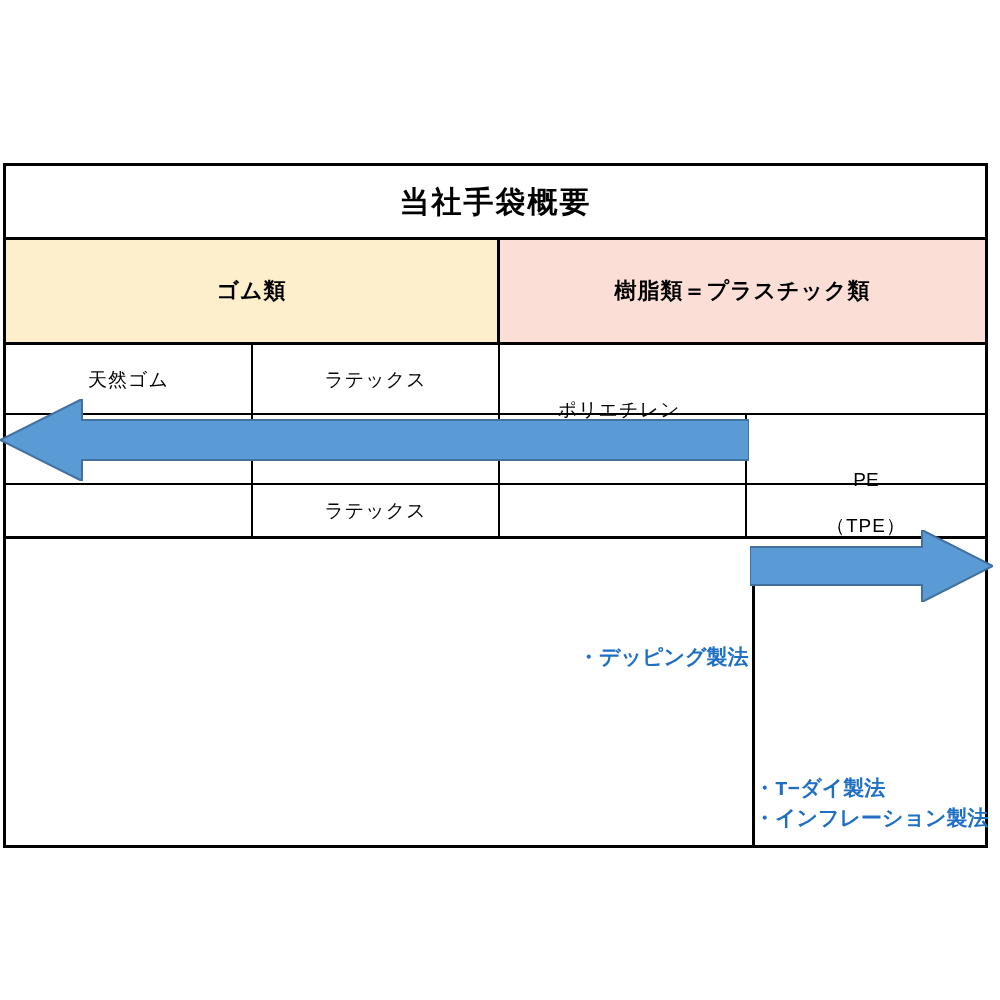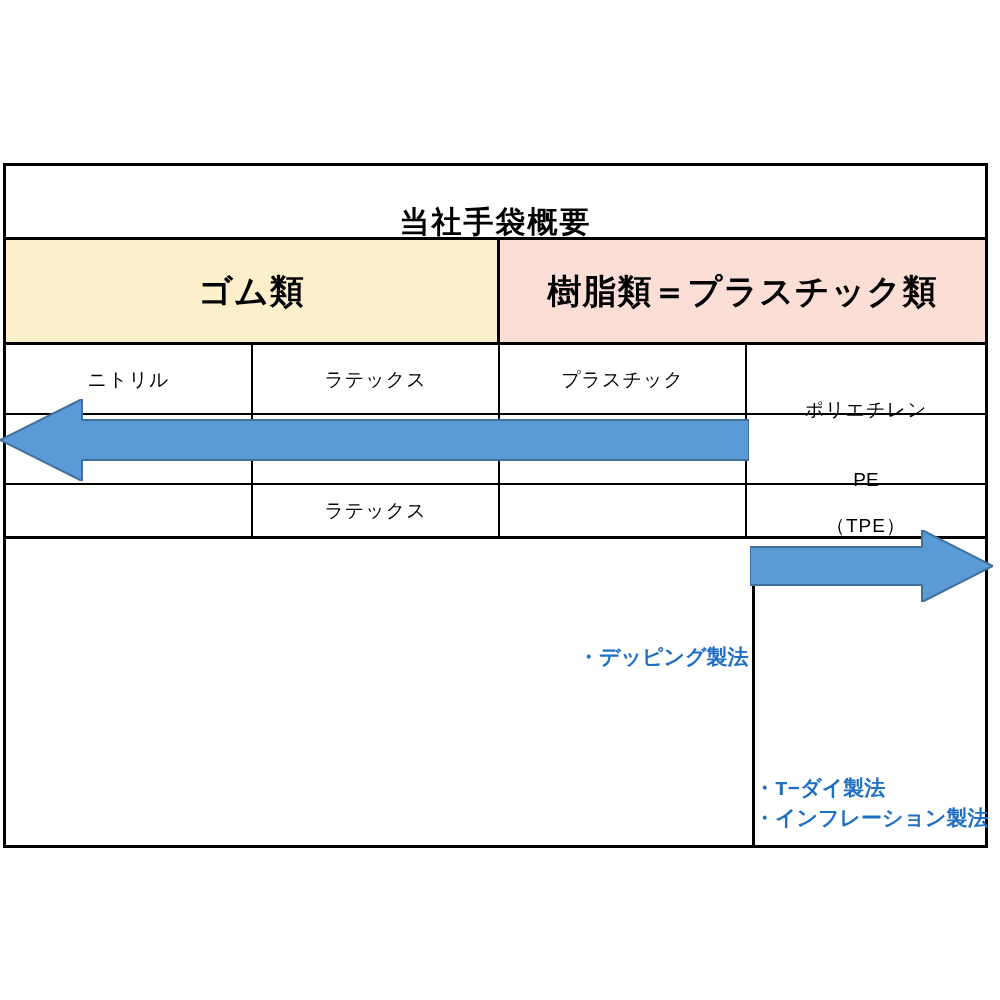--- a/index.html
+++ b/index.html
@@ -38,21 +38,21 @@
   
   .title-row {
     position: absolute;
     left: 0;
     top: 0;
     width: 979px;
     height: 74px;
     border-bottom: 3px solid #000000;
     box-sizing: border-box;
     display: flex;
-    align-items: flex-end;
+    align-items: center;
     justify-content: center;
     background: #ffffff;
   }
   .title-text {
     font-size: 30px;
     font-weight: bold;
     letter-spacing: 2px;
     color: #000000;
     line-height: 1;
   }
@@ -76,21 +76,21 @@
     height: 100%;
   }
   .cat-rubber {
     width: 494px;
     border-right: 3px solid #000000;
   }
   .cat-resin {
     width: 485px;
   }
   .cat-text {
-    font-size: 34px;
+    font-size: 22px;
     font-weight: bold;
     letter-spacing: 1px;
     color: #000000;
     line-height: 1;
   }
 
   
   .data-rows {
     position: absolute;
     left: 0;
@@ -202,23 +202,22 @@
         <span class="cat-text">ゴム類</span>
       </div>
       <div class="cat-cell cat-resin" id="cat-cell-1" style="background: rgb(251, 223, 214);">
         <span class="cat-text">樹脂類＝プラスチック類</span>
       </div>
     </div>
 
     <div class="data-rows">
 
       <div class="data-row">
-        <div class="data-cell jp">ニトリル</div>
+        <div class="data-cell jp">天然ゴム</div>
         <div class="data-cell jp">ラテックス</div>
-        <div class="data-cell jp">プラスチック</div>
         <div class="data-cell jp col-last">ポリエチレン</div>
       </div>
 
       <div class="data-row">
         <div class="data-cell">NBR</div>
         <div class="data-cell">NR</div>
         <div class="data-cell">PVC</div>
         <div class="data-cell col-last">PE</div>
       </div>
 

